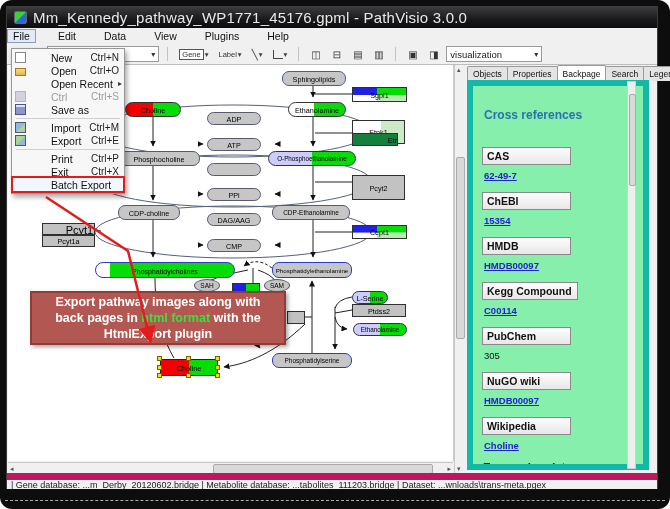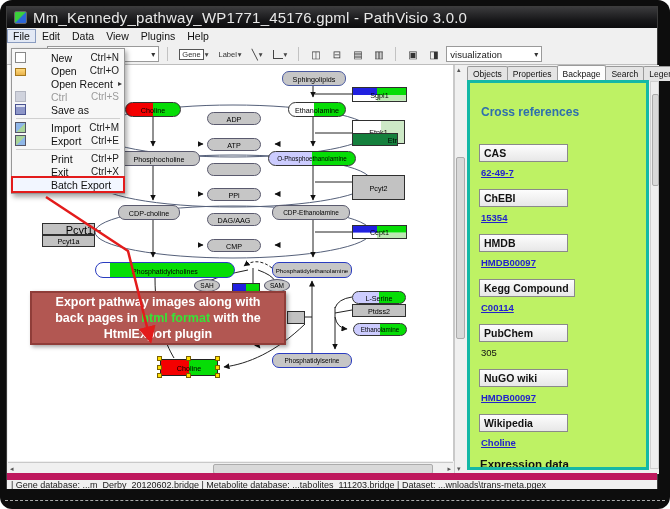--- a/index.html
+++ b/index.html
@@ -7,21 +7,21 @@
          font-family:"Liberation Sans",sans-serif;}
   #win{position:absolute;left:6px;top:6px;width:652px;height:483px;background:#f0f0f0;
        border:1px solid #3c3c3c;box-sizing:border-box;}
   
   .titlebar{position:absolute;left:0;top:0;width:100%;height:21px;
     background:linear-gradient(#3b3b3d,#19191b 60%,#0c0c0e);display:flex;align-items:center;gap:6px;padding-left:7px;box-sizing:border-box;}
   .appicon{width:11px;height:11px;border-radius:2px;background:linear-gradient(135deg,#3bd13b 45%,#2c66d8 55%);border:1px solid #666;}
   .titletext{color:#e8e8e8;font-size:15px;letter-spacing:.2px;}
   
   .menubar{position:absolute;left:0;top:21px;width:100%;height:16px;background:#f0f0f0;
-    border-bottom:1px solid #d5d5d5;display:flex;align-items:center;font-size:10.5px;color:#111;}
+    border-bottom:1px solid #d5d5d5;display:flex;align-items:center;font-size:10.5px;color:#111;gap:16px;}
   .menubar .menu{padding:1px 6px;margin-top:0px;}
   .menubar .menu.active{border:1px solid #8a9cc0;background:#e3e9f5;padding:0 5px;}
   
   .toolbar{position:absolute;left:0;top:37px;width:100%;height:21px;background:#f0f0f0;border-bottom:1px solid #bdbdbd;
     display:flex;align-items:center;gap:4px;padding-left:8px;box-sizing:border-box;font-size:10px;color:#222;}
   .tsep{width:1px;height:14px;background:#c2c2c2;margin:0 4px;}
   .combo{display:inline-flex;align-items:center;justify-content:space-between;background:#fff;border:1px solid #9a9a9a;
     height:14px;padding:0 3px;font-size:9.5px;}
   .combo .caret{margin-left:6px;font-size:8px;color:#333;}
   .zoomc{width:104px;}
@@ -43,25 +43,25 @@
   .node.ellipse{border-radius:50%;}
   .node.rect{border-radius:0;border-color:#2f2f2f;}
   .node.selected{z-index:3;border-color:#222;}
   .handle{position:absolute;width:5px;height:5px;background:#ffe000;border:1px solid #7a6000;z-index:4;box-sizing:border-box;}
   
   .hscroll{position:absolute;left:1px;top:397px;width:445px;height:12px;background:#f0f0f0;border-top:1px solid #c9c9c9;}
   .vscroll{position:absolute;left:447px;top:0;width:11px;height:409px;background:#f0f0f0;border-left:1px solid #c9c9c9;border-right:1px solid #c9c9c9;}
   .sarrow{position:absolute;font-size:7px;color:#555;line-height:10px;}
   .sthumb{position:absolute;background:#d9d9d9;border:1px solid #ababab;border-radius:2px;}
   
-  .panel{position:absolute;left:459px;top:0;width:193px;height:409px;background:#f0f0f0;}
+  .panel{position:absolute;left:459px;top:0;width:170px;height:409px;background:#f0f0f0;}
   .tabs{position:absolute;left:1px;top:1px;display:flex;font-size:8.5px;color:#111;}
   .tab{border:1px solid #9a9a9a;border-bottom:none;background:#e4e4e4;padding:2px 5px 1px;margin-right:-1px;border-radius:2px 2px 0 0;}
   .tab.active{background:#fdfdfd;position:relative;top:-1px;padding-top:3px;}
-  .pcontent{position:absolute;left:1px;top:15px;width:182px;height:390px;background:#bef264;border:3px solid #14b8a6;
+  .pcontent{position:absolute;left:1px;top:15px;width:182px;height:390px;background:#86efac;border:6px solid #14b8a6;
     box-sizing:border-box;padding:8px 0 0 9px;overflow:hidden;}
   .pscroll{position:absolute;right:0px;top:16px;width:9px;height:388px;background:#eee;border:1px solid #cfcfcf;box-sizing:border-box;}
   .pscroll .sthumb{left:1px;top:12px;width:5px;height:90px;}
   .xref-title{color:#2e6fae;font-weight:bold;font-size:12px;margin:14px 0 24px 2px;}
   .xsec{margin-bottom:10px;}
   .xhead{display:inline-block;min-width:78px;border:1px solid #8a8a8a;background:linear-gradient(#fdfdfd,#e7e7e7);
     font-weight:bold;font-size:10.5px;padding:2px 5px 2px 4px;margin-bottom:5px;color:#111;}
   .xlink{display:block;color:#2222cc;font-weight:bold;font-size:9.5px;text-decoration:underline;margin-left:2px;line-height:11px;}
   .xval{font-size:9.5px;color:#111;margin-left:2px;line-height:11px;}
   .xref-footer{font-weight:bold;font-size:11.5px;color:#111;margin:6px 0 0 1px;}
@@ -280,21 +280,21 @@
             </div>
             <div class="node ellipse" style="left: 186px; top: 214px; width: 26px; height: 13px; background: rgb(198, 198, 198);">
               <span style="font-size: 6.5px;">SAH</span>
             </div>
             <div class="node rect" style="left: 224px; top: 218px; width: 28px; height: 11px; background: linear-gradient(90deg, rgb(33, 33, 224) 50%, rgb(6, 221, 6) 50%);">
               <span style="font-size: 7.2px;"></span>
             </div>
             <div class="node ellipse" style="left: 256px; top: 214px; width: 26px; height: 13px; background: rgb(198, 198, 198);">
               <span style="font-size: 6.5px;">SAM</span>
             </div>
-            <div class="node pill" style="left: 344px; top: 226px; width: 54px; height: 13px; background: linear-gradient(90deg, rgb(204, 204, 254) 50%, rgb(6, 221, 6) 50%); border-color: rgb(51, 51, 51);">
+            <div class="node pill" style="left: 344px; top: 226px; width: 36px; height: 13px; background: linear-gradient(90deg, rgb(204, 204, 254) 50%, rgb(6, 221, 6) 50%); border-color: rgb(51, 51, 51);">
               <span style="font-size: 7.2px;">L-Serine</span>
             </div>
             <div class="node rect" style="left: 344px; top: 239px; width: 54px; height: 13px; background: rgb(194, 194, 194);">
               <span style="font-size: 7.2px;">Ptdss2</span>
             </div>
             <div class="node rect" style="left: 279px; top: 246px; width: 18px; height: 13px; background: rgb(194, 194, 194);">
               <span style="font-size: 7.2px;"></span>
             </div>
             <div class="node pill" style="left: 345px; top: 258px; width: 54px; height: 13px; background: linear-gradient(90deg, rgb(204, 204, 254) 50%, rgb(6, 221, 6) 50%); border-color: rgb(51, 51, 51);">
               <span style="font-size: 6.3px;">Ethanolamine</span>

